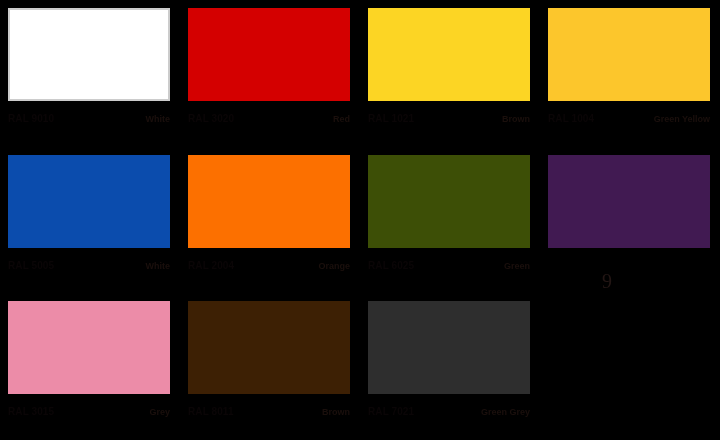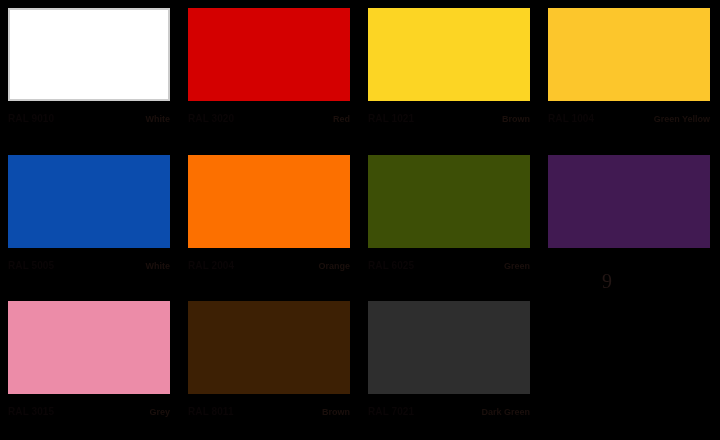--- a/index.html
+++ b/index.html
@@ -148,16 +148,16 @@
       <div class="swatch-chip" style="background: rgb(61, 32, 4);"></div>
       <div class="swatch-label-row">
         <span class="swatch-code">RAL 8011</span>
         <span class="swatch-name">Brown</span>
       </div>
     </div>
     <div class="swatch-cell">
       <div class="swatch-chip" style="background: rgb(46, 46, 46);"></div>
       <div class="swatch-label-row">
         <span class="swatch-code">RAL 7021</span>
-        <span class="swatch-name">Dark Green</span>
+        <span class="swatch-name">Green Grey</span>
       </div>
     </div>
   </div>
 
 </body></html>

